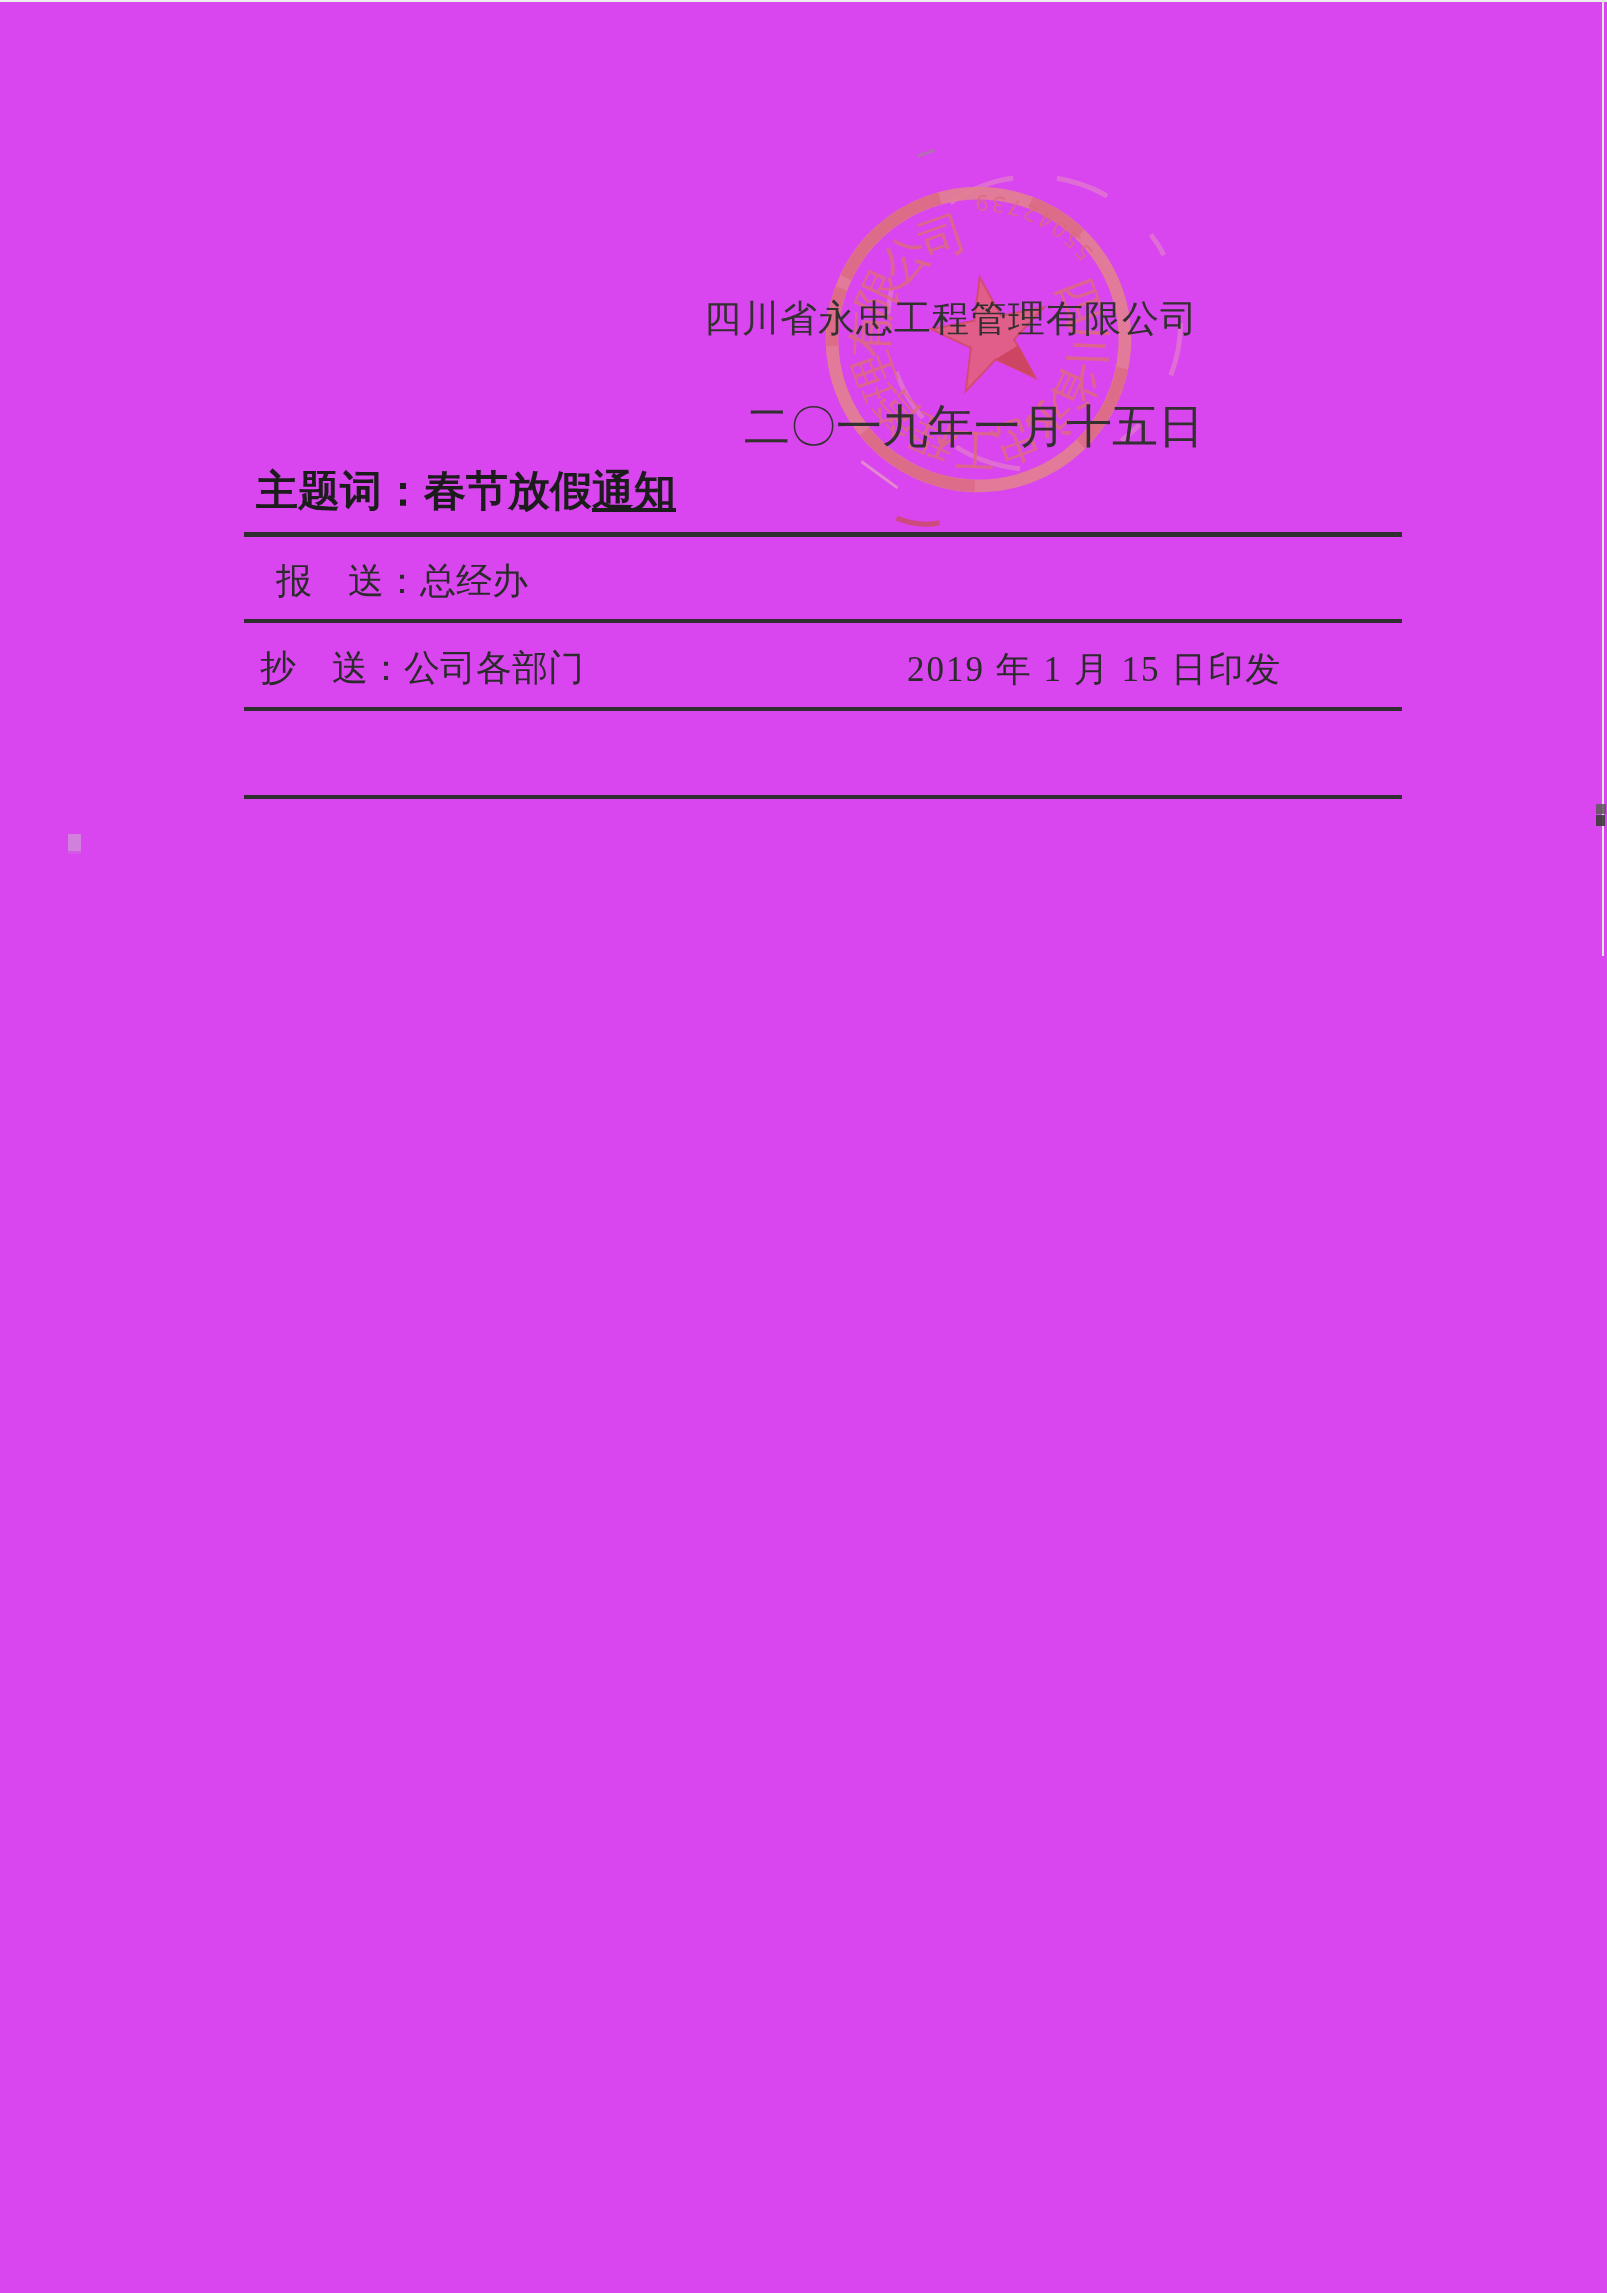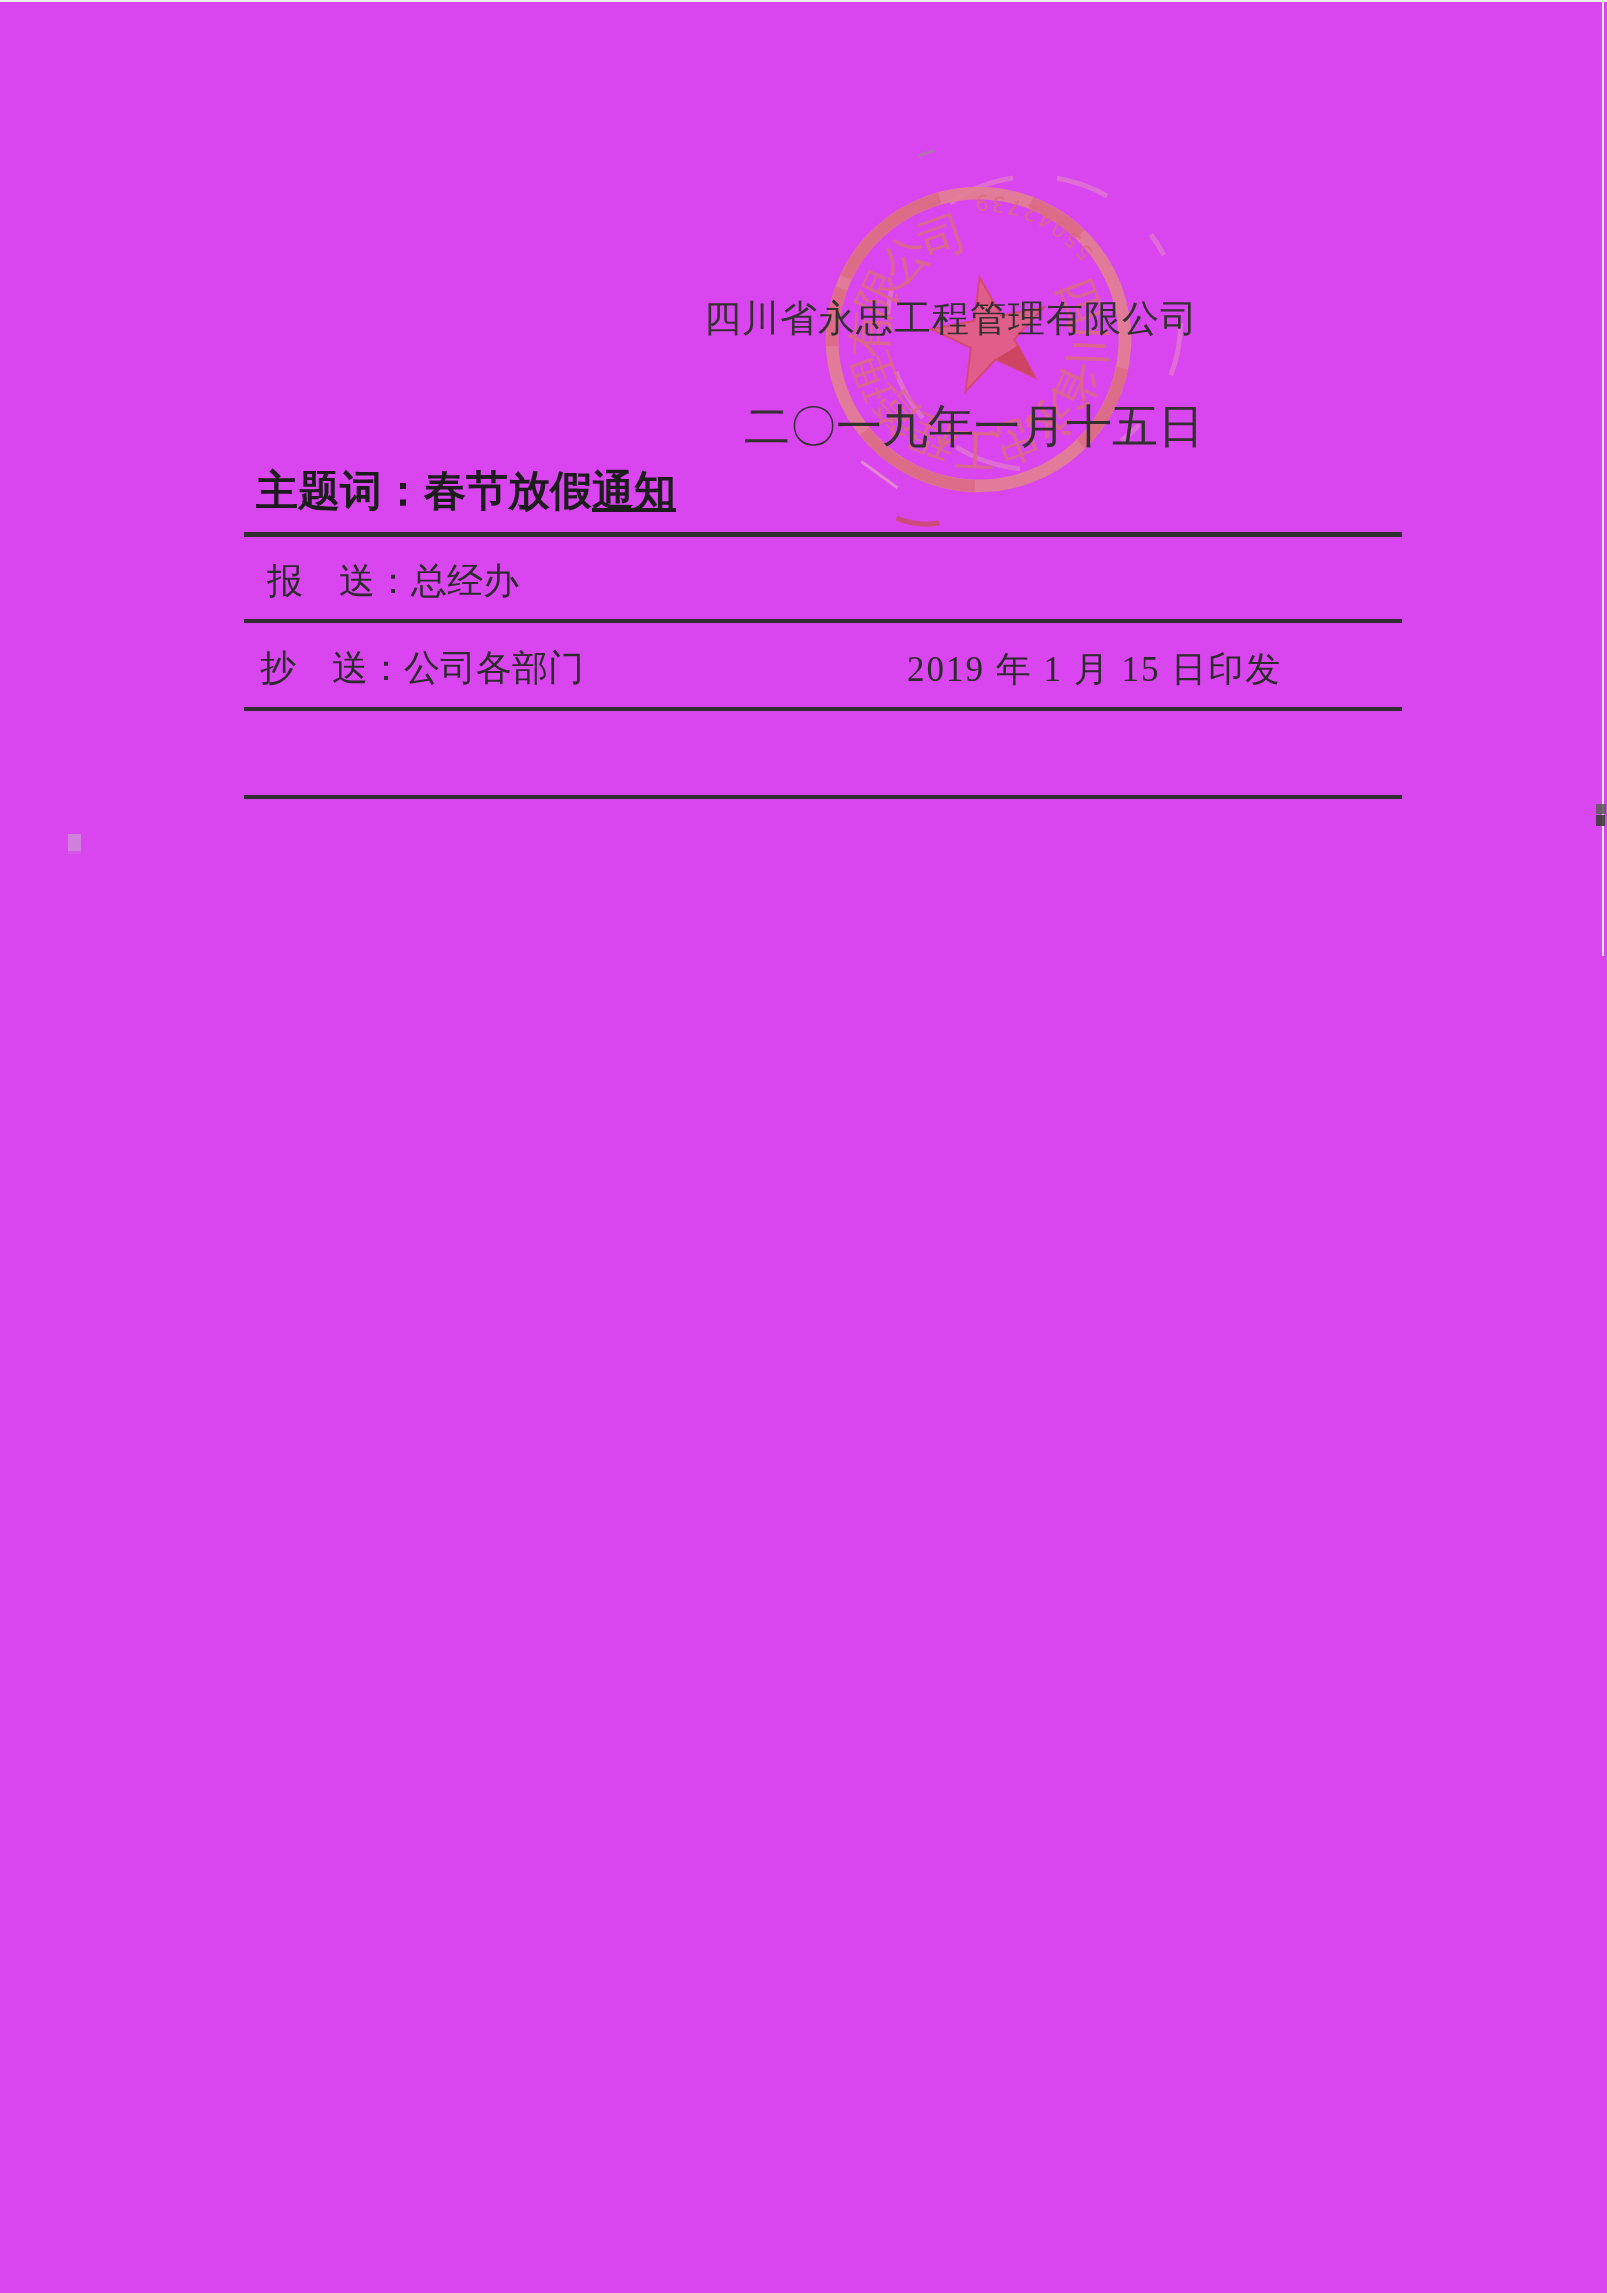--- a/index.html
+++ b/index.html
@@ -26,21 +26,21 @@
   .subject-line{
     left:256px;top:470px;font-size:42px;font-weight:bold;color:#1c1c1c;
     font-family:"Liberation Sans","DejaVu Sans",sans-serif;
   }
   .subject-line .doctype{text-decoration:underline;}
   .rule{position:absolute;left:244px;width:1158px;height:3.9px;background:#2f2f2f;z-index:2;}
   .rule-1{top:532px;height:4.9px;}
   .rule-2{top:619px;}
   .rule-3{top:707px;}
   .rule-4{top:795px;}
-  .report-row{left:267px;top:563px;font-size:36px;}
+  .report-row{left:276px;top:563px;font-size:36px;}
   .copy-row{left:260px;top:650px;font-size:36px;text-align:center;}
   .print-date{left:907px;top:652px;font-size:35px;letter-spacing:2px;text-align:center;}
 </style>
 </head>
 <body>
 
 <div class="page">
 
   <svg class="stamp" viewBox="-230 -230 460 460" xmlns="http://www.w3.org/2000/svg">
     <defs>

